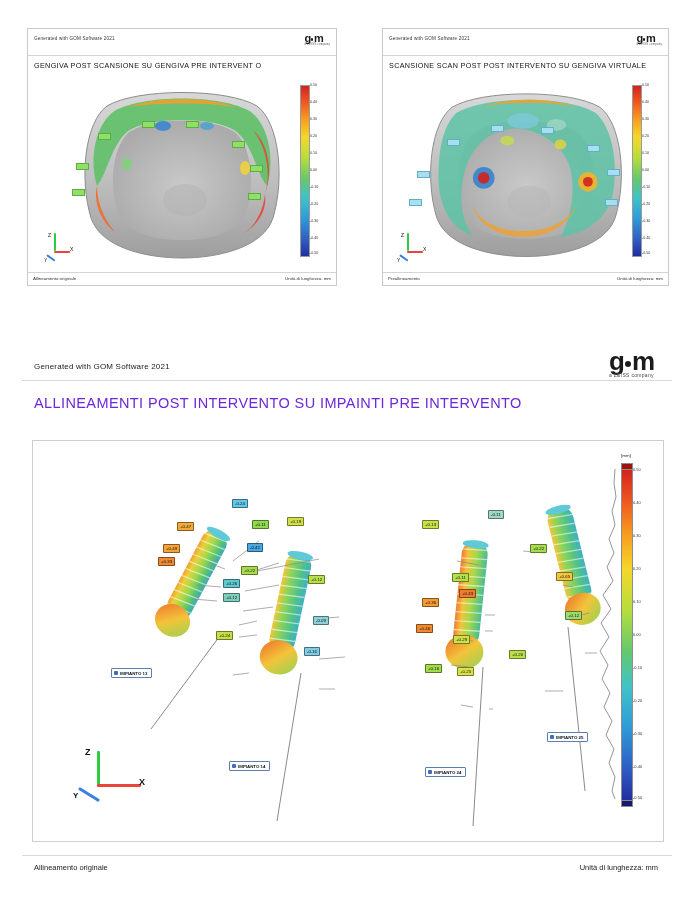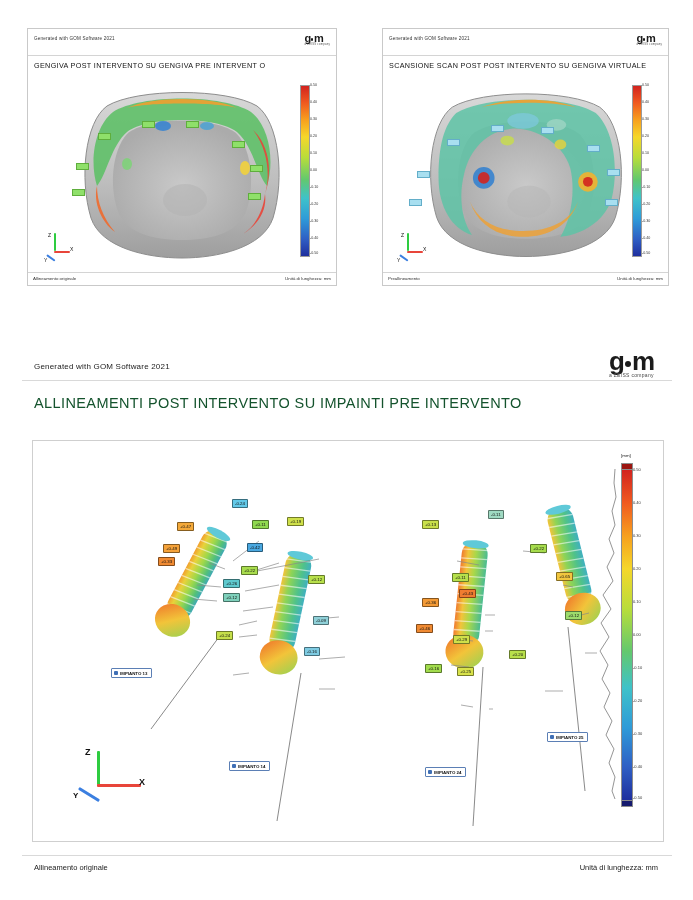--- a/index.html
+++ b/index.html
@@ -34,21 +34,21 @@
   .cbar .grad{position:absolute;inset:0;}
   .cbar-wrap{position:absolute;}
   .cbar-labels{position:absolute;font-size:3.6px;color:#333;}
   .cbar-labels div{position:absolute;left:0;white-space:nowrap;}
 
   
   .tag{position:absolute;background:#8fe06a;border:1px solid #5fae3c;width:11px;height:5px;}
   .tag.blue{background:#a8dff0;border-color:#63aec9;}
 
   
-  .big-title{position:absolute;font-size:14.5px;letter-spacing:.4px;color:#14532d;}
+  .big-title{position:absolute;font-size:14.5px;letter-spacing:.4px;color:#6d28d9;}
   .big-gen{position:absolute;font-size:8px;color:#222;letter-spacing:.2px;}
 
   .implant-area{position:absolute;border:1px solid #cfcfcf;background:#fff;}
 
   .label{position:absolute;font-size:4.4px;color:#111;border:1px solid rgba(0,0,0,.45);
          padding:1px 2px;border-radius:1px;white-space:nowrap;font-family:"Liberation Sans",sans-serif;}
   .chip{position:absolute;font-size:4.4px;color:#111;background:#fff;border:1px solid #5b7fb5;
         padding:1.5px 3px 1.5px 8px;border-radius:1px;white-space:nowrap;font-weight:700;}
   .chip:before{content:"";position:absolute;left:2px;top:50%;transform:translateY(-50%);
         width:4px;height:4px;background:#3f6fb5;border-radius:1px;}
@@ -72,21 +72,21 @@
 
 <div class="page">
 
   <div class="card" style="left:27px;top:28px;width:308px;height:256px;">
     <div class="hdr"></div>
     <div class="gen">Generated with GOM Software 2021</div>
     <div class="gom" style="right:6px;top:5px;font-size:11px;">
       <span class="word">g<span class="dot" style="width:2.6px;height:2.6px;margin:0 .5px 1.5px .5px;"></span>m</span>
       <span class="sub" style="font-size:2.6px;">a ZEISS company</span>
     </div>
-    <div class="title" style="top:32px;">GENGIVA POST INTERVENTO SU GENGIVA PRE INTERVENT O</div>
+    <div class="title" style="top:32px;">GENGIVA POST SCANSIONE SU GENGIVA PRE INTERVENT O</div>
 
     <div class="view" style="left:8px;top:44px;width:292px;height:198px;">
 
       <svg class="jaw" width="230" height="180" viewBox="0 0 230 180">
         <defs>
           <linearGradient id="greyjaw" x1="0" y1="0" x2="0" y2="1">
             <stop offset="0%" stop-color="#d8d8d8"></stop>
               <stop offset="55%" stop-color="#bdbdbd"></stop>
               <stop offset="100%" stop-color="#9e9e9e"></stop>
           </linearGradient>

